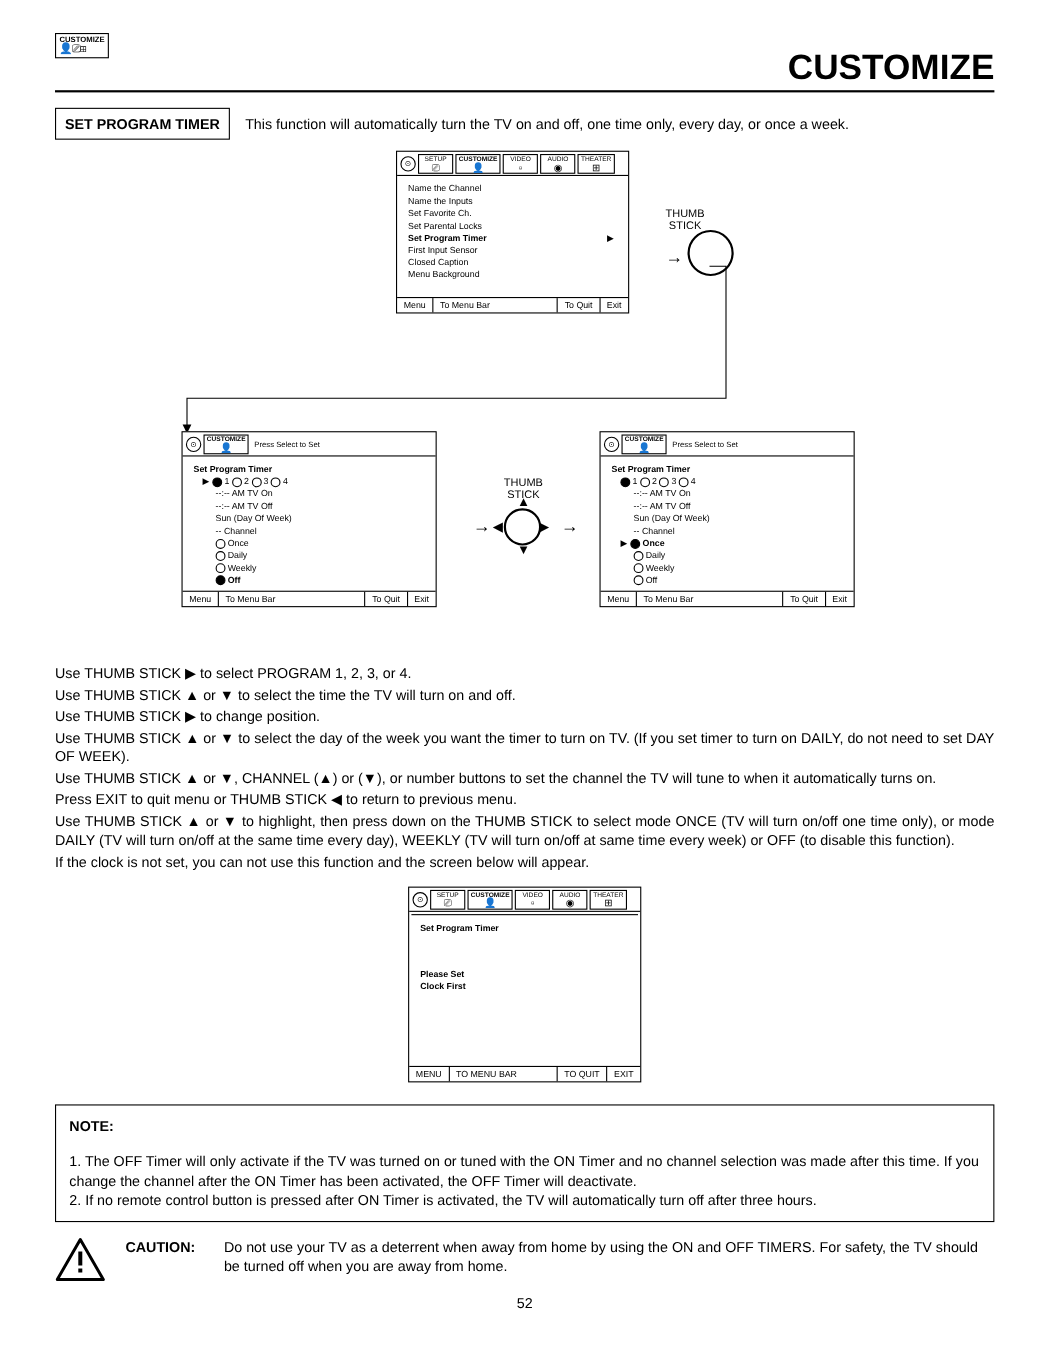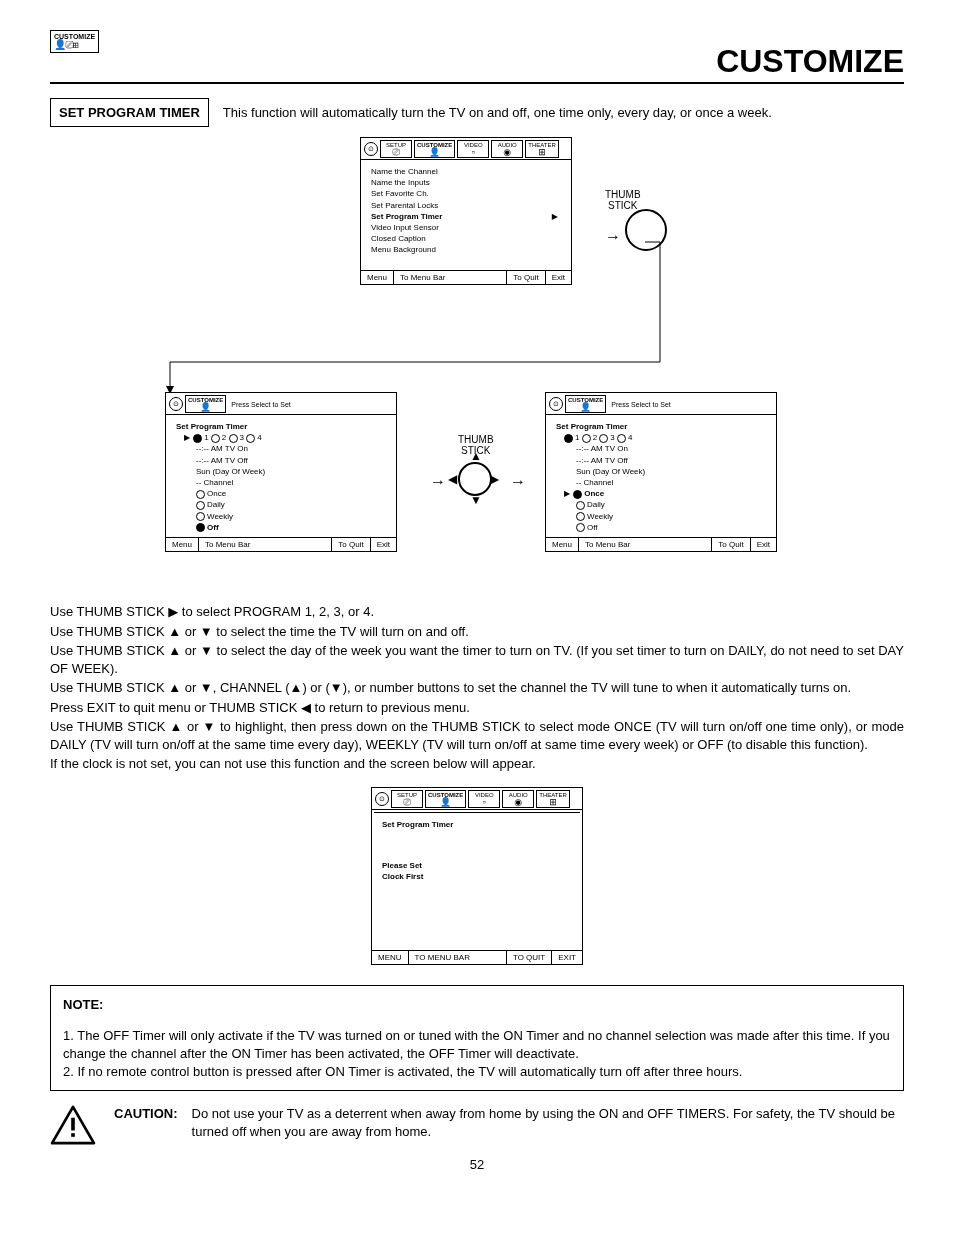--- a/index.html
+++ b/index.html
@@ -165,21 +165,21 @@
       <span class="tab"><span>VIDEO</span><div class="ticon">▫</div></span>
       <span class="tab"><span>AUDIO</span><div class="ticon">◉</div></span>
       <span class="tab"><span>THEATER</span><div class="ticon">⊞</div></span>
     </div>
     <div class="body" id="osd1-body">
         <div>Name the Channel</div>
         <div>Name the Inputs</div>
         <div>Set Favorite Ch.</div>
         <div>Set Parental Locks</div>
         <div><b>Set Program Timer</b> <span class="ptr" style="float:right">▶</span></div>
-        <div>Video Input Sensor</div>
+        <div>First Input Sensor</div>
         <div>Closed Caption</div>
         <div>Menu Background</div>
       </div>
     <div class="footer">
       <div>Menu</div>
       <div class="sep" style="flex:1">To Menu Bar</div>
       <div class="sep">To Quit</div>
       <div class="sep">Exit</div>
     </div>
   </div>
@@ -253,20 +253,21 @@
       <div class="sep">To Quit</div>
       <div class="sep">Exit</div>
     </div>
   </div>
 
 </div>
 
 <div class="instructions" id="instructions">
     <p>Use THUMB STICK ▶ to select PROGRAM 1, 2, 3, or 4.</p>
     <p>Use THUMB STICK ▲ or ▼ to select the time the TV will turn on and off.</p>
+    <p>Use THUMB STICK ▶ to change position.</p>
     <p>Use THUMB STICK ▲ or ▼ to select the day of the week you want the timer to turn on TV. (If you set timer to turn on DAILY, do not need to set DAY OF WEEK).</p>
     <p>Use THUMB STICK ▲ or ▼, CHANNEL (▲) or (▼), or number buttons to set the channel the TV will tune to when it automatically turns on.</p>
     <p>Press EXIT to quit menu or THUMB STICK ◀ to return to previous menu.</p>
     <p>Use THUMB STICK ▲ or ▼ to highlight, then press down on the THUMB STICK to select mode ONCE (TV will turn on/off one time only), or mode DAILY (TV will turn on/off at the same time every day), WEEKLY (TV will turn on/off at same time every week) or OFF (to disable this function).</p>
     <p>If the clock is not set, you can not use this function and the screen below will appear.</p>
   </div>
 
 <div class="clock-osd-wrap">
   <div class="osd" style="position:relative; width:210px;">
     <div class="tabbar">
@@ -301,21 +302,21 @@
     <div>2. If no remote control button is pressed after ON Timer is activated, the TV will automatically turn off after three hours.</div>
   </div>
 </div>
 
 <div class="caution-row">
   <svg class="caution-icon" viewBox="0 0 50 44">
     <path d="M25 2 L48 42 L2 42 Z" fill="none" stroke="#000" stroke-width="3" stroke-linejoin="round"></path>
     <rect x="23" y="14" width="4" height="14" fill="#000"></rect>
     <rect x="23" y="31" width="4" height="4" fill="#000"></rect>
   </svg>
-  <div style="display:flex; gap:14px;">
+  <div style="display:flex; gap:26px;">
     <b>CAUTION:</b>
     <div>Do not use your TV as a deterrent when away from home by using the ON and OFF TIMERS.  For safety, the TV should be turned off when you are away from home.</div>
   </div>
 </div>
 
 <div class="page-num">52</div>
 
 
 
 

